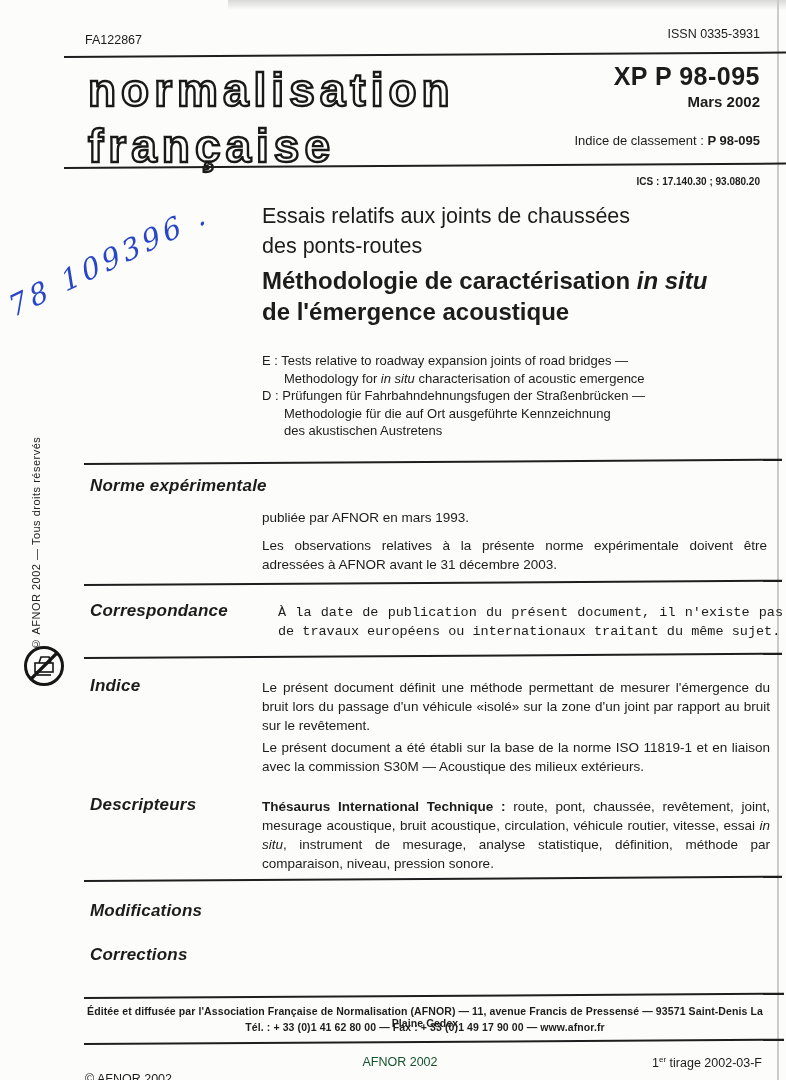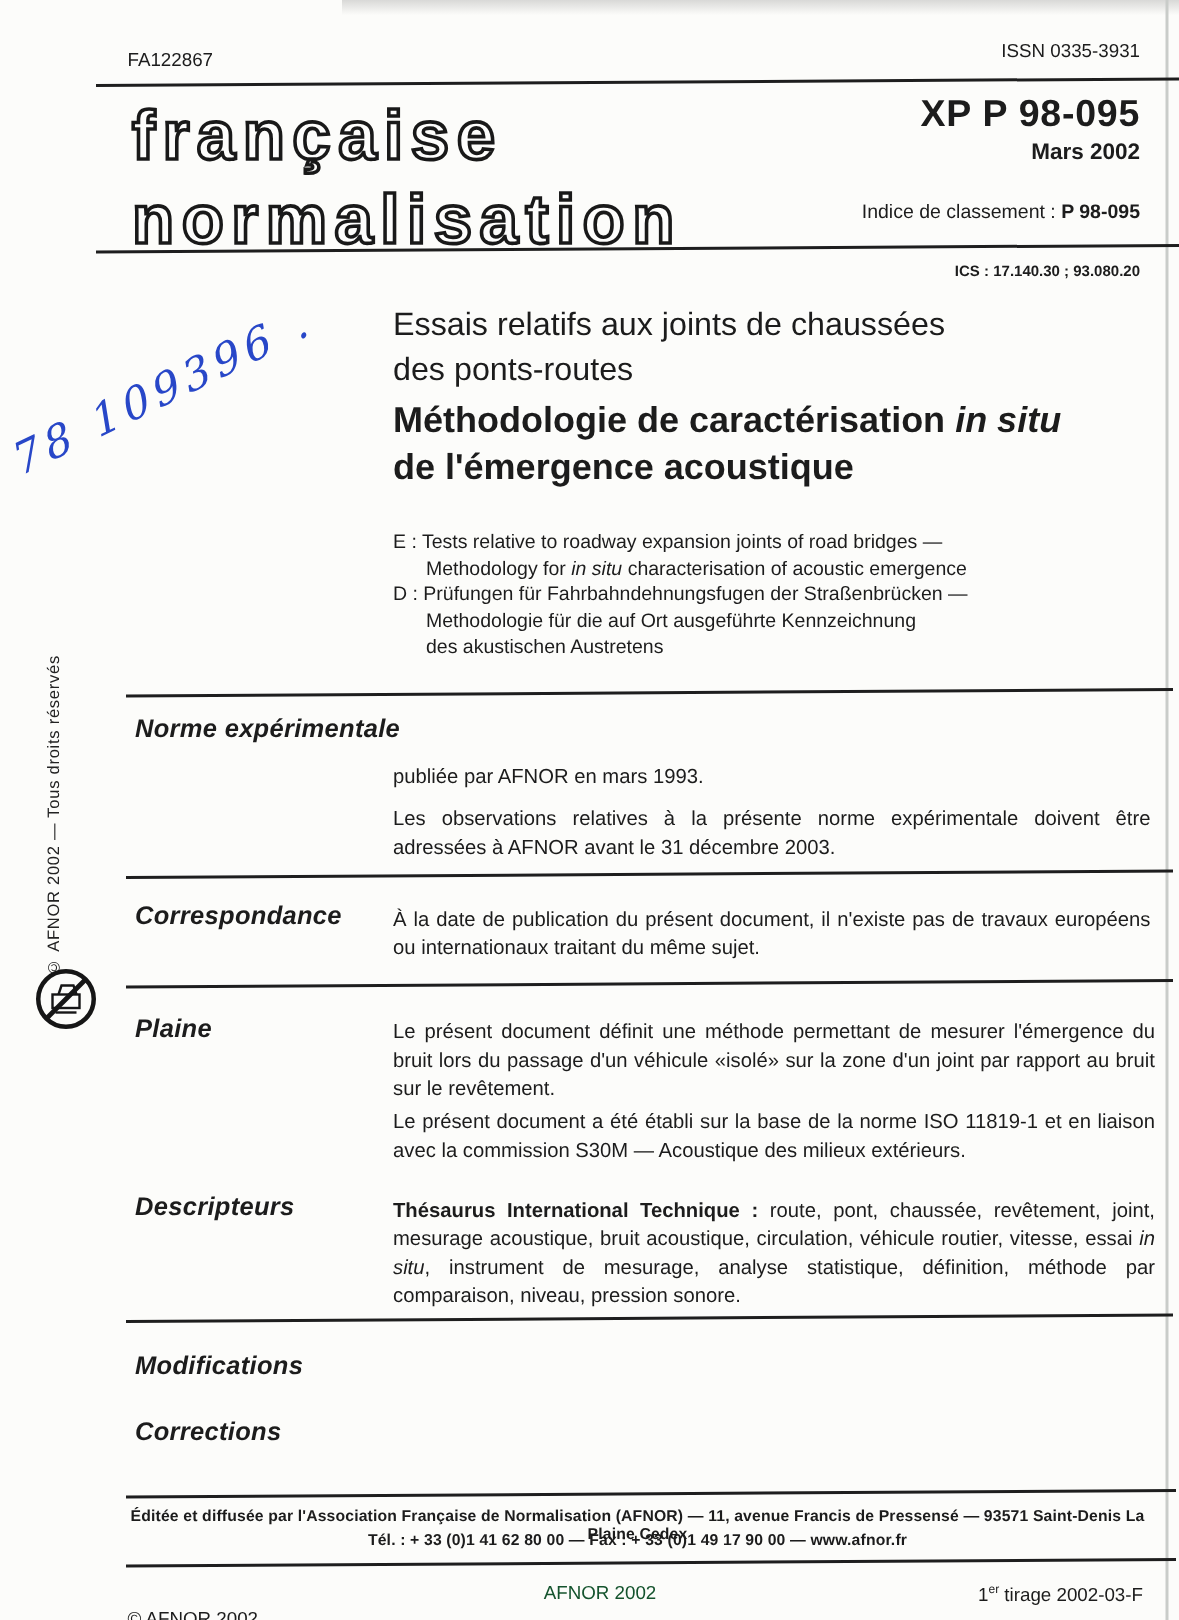--- a/index.html
+++ b/index.html
@@ -56,22 +56,22 @@
 <div class="page">
 
   <div class="top-smudge"></div>
   <div class="edge-line" style="left:777px;"></div>
 
   <div class="abs smalltext" style="left:85px;top:33px;">FA122867</div>
   <div class="abs smalltext" style="right:26px;top:27px;">ISSN 0335-3931</div>
   <div class="rule" style="left:64px;top:56px;width:722px;"></div>
 
   <div class="abs logo" style="left:88px;top:62px;">
+    <div>normalisation</div>
     <div>française</div>
-    <div>normalisation</div>
   </div>
 
   <div class="abs refcode" style="right:26px;top:62px;">XP P 98-095</div>
   <div class="abs refdate" style="right:26px;top:93px;margin-left:19px;">Mars 2002</div>
   <div class="abs indice" style="right:26px;top:133px;"><span>Indice de classement : </span><b>P 98-095</b></div>
   <div class="rule" style="left:64px;top:167px;width:722px;"></div>
   <div class="abs ics" style="right:26px;top:176px;">ICS : 17.140.30 ; 93.080.20</div>
 
   <div class="abs subject" style="left:262px;top:201px;">
     <div>Essais relatifs aux joints de chaussées</div>
@@ -103,24 +103,24 @@
     </svg>
   </div>
 
   <div class="rule thin" style="left:84px;top:463px;width:698px;"></div>
   <div class="abs sec-h" style="left:90px;top:476px;">Norme expérimentale</div>
   <div class="abs body-p" style="left:262px;top:508px;width:505px;">publiée par AFNOR en mars 1993.</div>
   <div class="abs body-p" style="left:262px;top:536px;width:505px;">Les observations relatives à la présente norme expérimentale doivent être adressées à AFNOR avant le 31 décembre 2003.</div>
 
   <div class="rule thin" style="left:84px;top:584px;width:698px;"></div>
   <div class="abs sec-h" style="left:90px;top:601px;">Correspondance</div>
-  <div class="abs body-p" style="left:262px;top:603px;width:505px;">À la date de publication du présent document, il n'existe pas de travaux européens ou internationaux traitant du même sujet.</div>
+  <div class="abs body-p" style="left:278px;top:603px;width:505px;font-family:Liberation Mono, monospace;">À la date de publication du présent document, il n'existe pas de travaux européens ou internationaux traitant du même sujet.</div>
 
   <div class="rule thin" style="left:84px;top:657px;width:698px;"></div>
-  <div class="abs sec-h" style="left:90px;top:676px;">Plaine</div>
+  <div class="abs sec-h" style="left:90px;top:676px;">Indice</div>
   <div class="abs body-p" style="left:262px;top:678px;width:508px;">Le présent document définit une méthode permettant de mesurer l'émergence du bruit lors du passage d'un véhicule «isolé» sur la zone d'un joint par rapport au bruit sur le revêtement.</div>
   <div class="abs body-p" style="left:262px;top:738px;width:508px;">Le présent document a été établi sur la base de la norme ISO 11819-1 et en liaison avec la commission S30M — Acoustique des milieux extérieurs.</div>
 
   <div class="abs sec-h" style="left:90px;top:795px;">Descripteurs</div>
   <div class="abs body-p" style="left:262px;top:797px;width:508px;"><span class="bold">Thésaurus International Technique :</span><span> route, pont, chaussée, revêtement, joint, mesurage acoustique, bruit acoustique, circulation, véhicule routier, vitesse, essai </span><span class="it">in situ</span><span>, instrument de mesurage, analyse statistique, définition, méthode par comparaison, niveau, pression sonore.</span></div>
   <div class="rule thin" style="left:84px;top:880px;width:698px;"></div>
 
   <div class="abs sec-h" style="left:90px;top:901px;">Modifications</div>
   <div class="abs sec-h" style="left:90px;top:945px;">Corrections</div>
 

